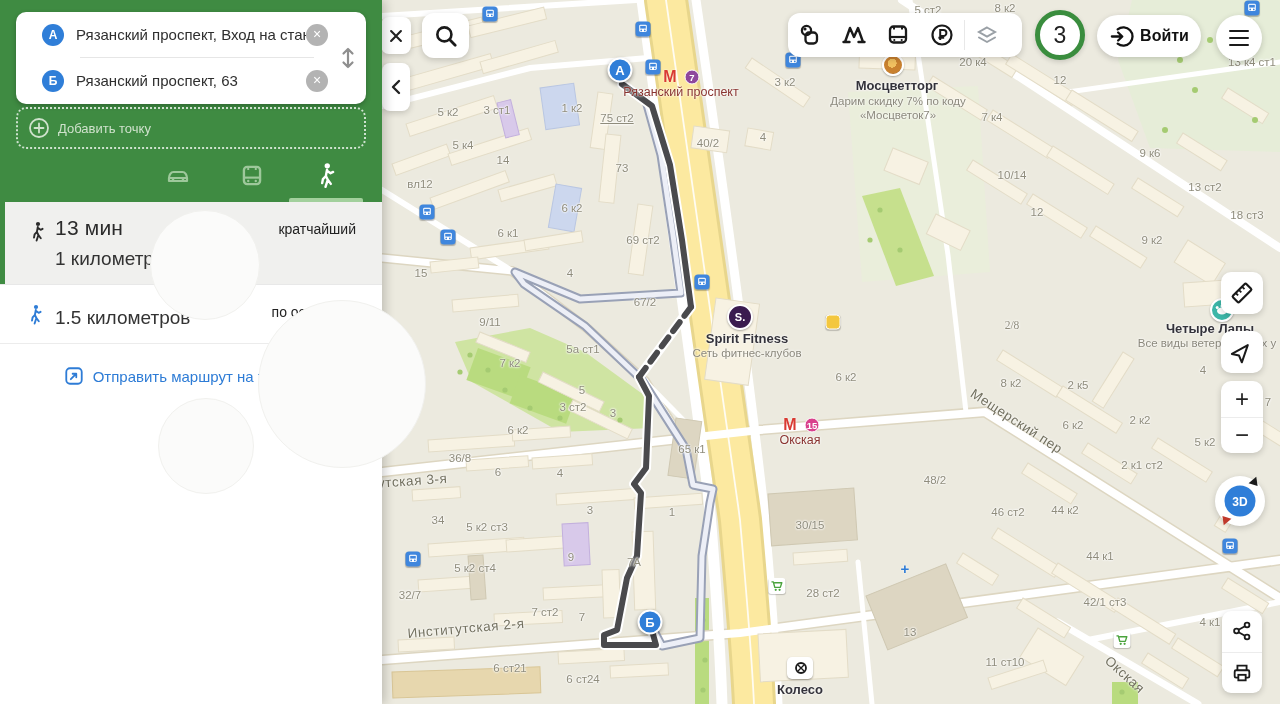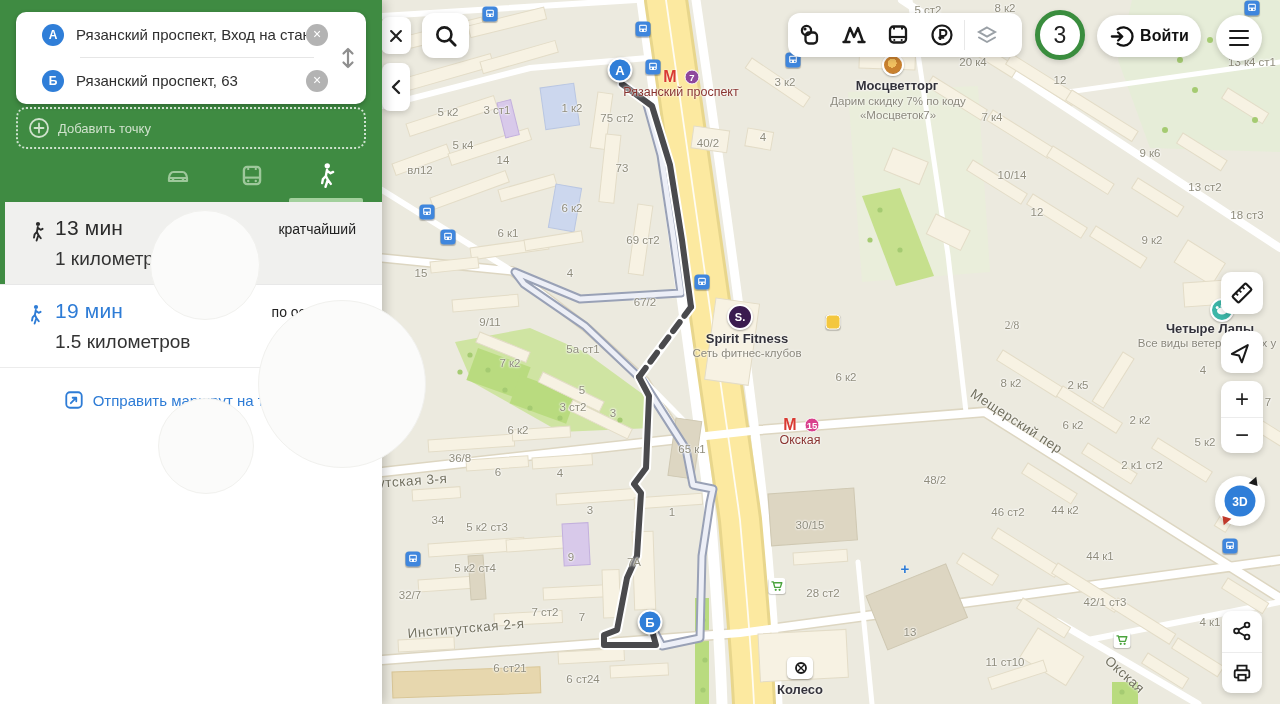--- a/index.html
+++ b/index.html
@@ -282,25 +282,25 @@
       <path d="M622 84 L652 106 L670 165 L682 240 L691 307 L639 377 L649 396 L646 468 L634 484 L641 493 L637 556 L627 578 L617 630 L604 635 L604 645 L656 645 L651 627" stroke="#ffffff" stroke-width="10"></path>
       <path d="M622 84 L652 106 L670 165 L682 240 L691 307" stroke="#4a4a4d" stroke-width="6"></path>
       <path d="M691 307 L639 377" stroke="#4a4a4d" stroke-width="6" stroke-dasharray="11 8"></path>
       <path d="M639 377 L649 396 L646 468 L634 484 L641 493 L637 556 L627 578 L617 630 L604 635 L604 645 L656 645 L651 627" stroke="#4a4a4d" stroke-width="6"></path>
     </g>
   </svg>
   <div id="labels">
       <div class="bld" style="position: absolute; left: 448px; top: 112px;">5 к2</div>
       <div class="bld" style="position: absolute; left: 497px; top: 110px;">3 ст1</div>
       <div class="bld" style="position: absolute; left: 572px; top: 108px;">1 к2</div>
-      <div class="bld" style="position: absolute; left: 617px; top: 118px;">75 ст2</div>
+      <div class="bld" style="position: absolute; left: 617px; top: 118px; text-decoration: underline;">75 ст2</div>
       <div class="bld" style="position: absolute; left: 785px; top: 82px;">3 к2</div>
       <div class="bld" style="position: absolute; left: 463px; top: 145px;">5 к4</div>
       <div class="bld" style="position: absolute; left: 503px; top: 160px;">14</div>
-      <div class="bld" style="position: absolute; left: 420px; top: 170px;">вл12</div>
+      <div class="bld" style="position: absolute; left: 420px; top: 184px;">вл12</div>
       <div class="bld" style="position: absolute; left: 622px; top: 168px;">73</div>
       <div class="bld" style="position: absolute; left: 708px; top: 143px;">40/2</div>
       <div class="bld" style="position: absolute; left: 763px; top: 137px;">4</div>
       <div class="bld" style="position: absolute; left: 572px; top: 208px;">6 к2</div>
       <div class="bld" style="position: absolute; left: 508px; top: 233px;">6 к1</div>
       <div class="bld" style="position: absolute; left: 643px; top: 240px;">69 ст2</div>
       <div class="bld" style="position: absolute; left: 421px; top: 273px;">15</div>
       <div class="bld" style="position: absolute; left: 570px; top: 273px;">4</div>
       <div class="bld" style="position: absolute; left: 645px; top: 302px;">67/2</div>
       <div class="bld" style="position: absolute; left: 490px; top: 322px;">9/11</div>
@@ -677,21 +677,20 @@
       <div class="rt-tag">кратчайший</div>
     </div>
     <div class="rt-sep"></div>
     <div class="route-item">
       <span class="walki">
         <svg width="18" height="24" viewBox="0 0 18 22">
             <circle cx="10" cy="3" r="2.1" fill="#2e7cd6"></circle>
             <path d="M9.8 6 L8.9 11 L10.4 14 L8.6 19.5 M8.9 11 L6.6 13.4 L6 16.6 M9.8 6.8 L12.6 8.8 L14.6 7.8 M10.4 14 L12.8 17.2" fill="none" stroke="#2e7cd6" stroke-width="1.9" stroke-linecap="round" stroke-linejoin="round"></path>
           </svg>
       </span>
-      <div class="rt-time">19 мин</div>
       <div class="rt-dist">1.5 километров</div>
       <div class="rt-tag">по основным улицам</div>
     </div>
     <div class="send-row">
       <svg width="20" height="20" viewBox="0 0 22 22">
           <rect x="2.5" y="2.5" width="17" height="17" rx="4" fill="none" stroke="#2e7cd6" stroke-width="2"></rect>
           <path d="M7.5 14.5 L13.5 8.5 M9.5 8.5 H13.5 V12.5" fill="none" stroke="#2e7cd6" stroke-width="2" stroke-linecap="round" stroke-linejoin="round"></path>
         </svg>
       <span>Отправить маршрут на телефон</span>
     </div>

